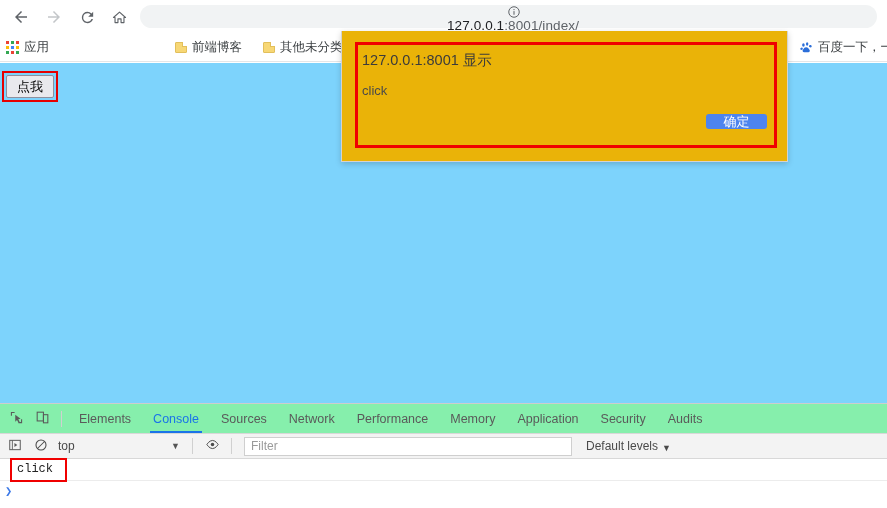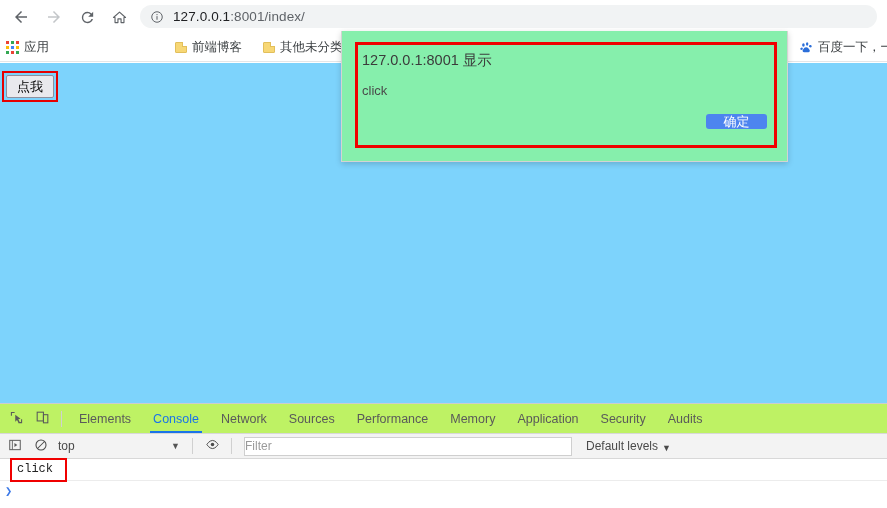--- a/index.html
+++ b/index.html
@@ -20,21 +20,21 @@
   .nav-btn{
     position:absolute;top:4px;width:26px;height:26px;
     display:flex;align-items:center;justify-content:center;
     cursor:default;
   }
   .nav-btn svg{display:block;}
 
   #address-bar{
     position:absolute;left:140px;top:5px;width:737px;height:23px;
     background:#f1f3f4;border-radius:12px;
-    display:flex;align-items:center;
+    display:flex;align-items:center;flex-direction:column;
   }
   #info-icon{margin-left:10px;width:14px;height:14px;display:block;}
   #url-text{
     margin-left:9px;font-size:13.5px;line-height:14px;
     white-space:nowrap;letter-spacing:.1px;
   }
   #url-text .host{color:#202124;}
   #url-text .path{color:#5f6368;}
 
   
@@ -83,21 +83,21 @@
     border:1px solid #8f8f9d;
     border-radius:2px;
     padding:3px 10px;
     line-height:15px;
     cursor:default;
   }
 
   
   #dialog-shell{
     position:absolute;left:341px;top:31px;width:447px;height:131px;
-    background:#86efac;
+    background:#eab308;
     border:1px solid #d3d3d3;
     border-top:none;
     box-shadow:0 2px 6px rgba(0,0,0,.18);
     box-sizing:border-box;
     z-index:20;
   }
   #dialog-annotation{
     position:absolute;left:13px;top:11px;width:422px;height:106px;
     border:3px solid #f00000;
     box-sizing:border-box;
@@ -119,21 +119,21 @@
     color:#ffffff;font-size:13px;
     font-family:"Liberation Sans","DejaVu Sans",sans-serif;
     cursor:default;
     display:flex;align-items:center;justify-content:center;
     z-index:22;
   }
 
   
   #devtools{
     position:absolute;left:0;top:403px;width:887px;height:105px;
-    background:#bef264;
+    background:#86efac;
     border-top:1px solid #cdcdcd;
     box-sizing:border-box;
   }
   #devtools-tabbar{
     position:absolute;left:0;top:0;width:887px;height:30px;
     border-bottom:1px solid #d8d8d8;
     box-sizing:border-box;
     display:flex;align-items:center;
   }
   .dt-icon-btn{width:26px;height:26px;display:flex;align-items:center;justify-content:center;}
@@ -161,20 +161,21 @@
     width:128px;height:19px;margin-left:4px;
     display:flex;align-items:center;justify-content:space-between;
     font-size:12px;color:#4a4a4a;
   }
   #context-select .caret{font-size:9px;color:#555;margin-right:6px;}
   #filter-input{
     width:328px;height:19px;margin-left:6px;
     background:#ffffff;border:1px solid #cfcfcf;
     box-sizing:border-box;
     display:flex;align-items:center;
+    padding-left:6px;
     font-size:12px;color:#9a9a9a;
   }
   #levels-select{
     margin-left:14px;font-size:12px;color:#4a4a4a;
     display:flex;align-items:flex-end;
   }
   #levels-select .caret{font-size:9px;margin-left:4px;}
 
   #console-body{
     position:absolute;left:0;top:55px;width:887px;height:50px;
@@ -339,24 +340,24 @@
 
     <div class="dt-sep"></div>
 
     <div class="dt-tab">
         <span>Elements</span>
       </div>
     <div class="dt-tab active">
         <span>Console</span>
       </div>
     <div class="dt-tab">
+        <span>Sources</span>
+      </div>
+    <div class="dt-tab">
         <span>Network</span>
-      </div>
-    <div class="dt-tab">
-        <span>Sources</span>
       </div>
     <div class="dt-tab">
         <span>Performance</span>
       </div>
     <div class="dt-tab">
         <span>Memory</span>
       </div>
     <div class="dt-tab">
         <span>Application</span>
       </div>

